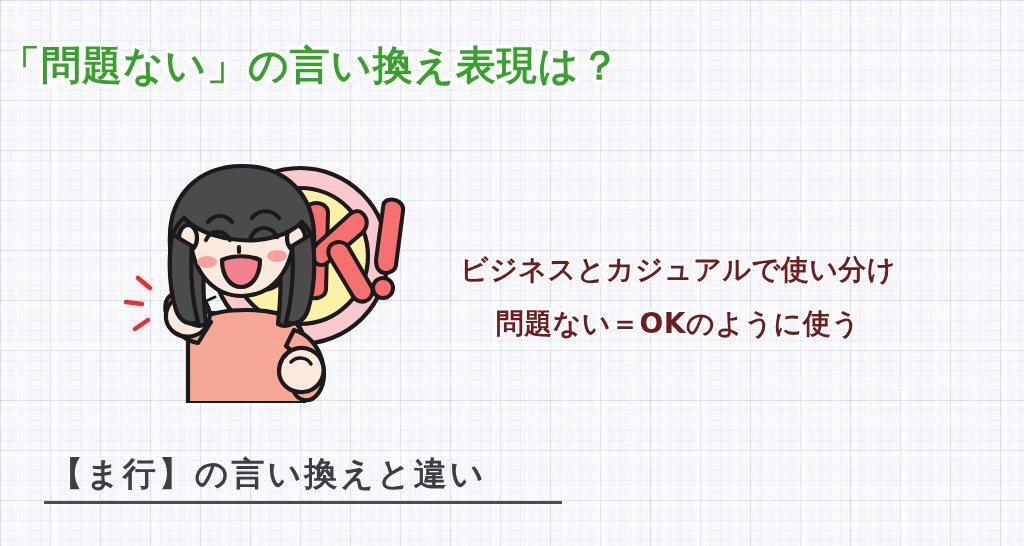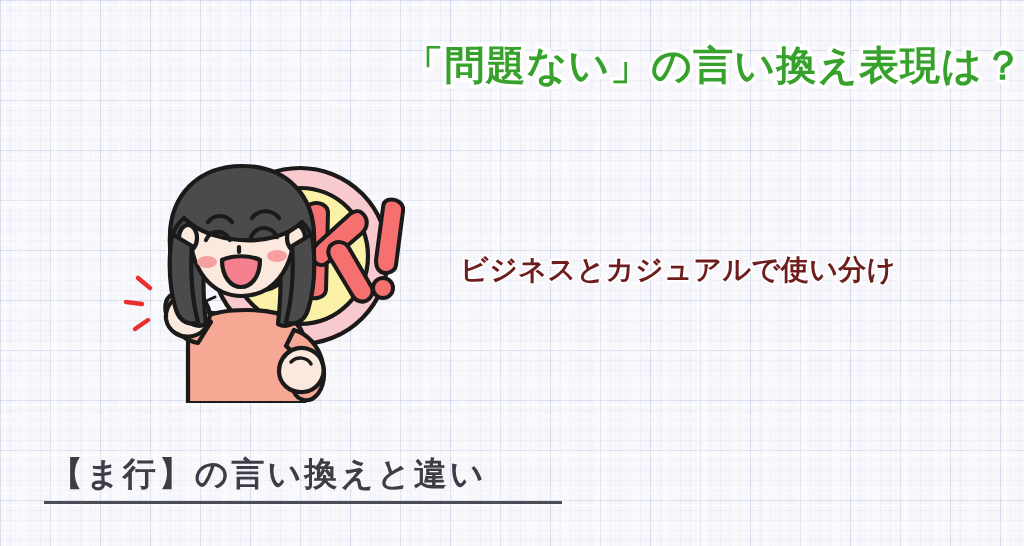--- a/index.html
+++ b/index.html
@@ -51,21 +51,21 @@
         rgba(255,255,255,0.30) 19px,
         rgba(255,255,255,0.0) 36px);
   }
 
   
   #title {
     position: absolute;
     left: 0;
     top: 38px;
     width: 1024px;
-    text-align: right;
+    text-align: left;
     font-family: "DejaVu Sans", sans-serif;
     font-weight: 700;
     font-size: 40px;
     letter-spacing: 1px;
     color: #36a22c;
     white-space: nowrap;
     -webkit-text-stroke: 7px #ffffff;
     paint-order: stroke fill;
     text-shadow:
        0 0 6px #ffffff,
@@ -293,18 +293,19 @@
         <g stroke="none" fill="#f79f9f">
           <ellipse cx="129" cy="124" rx="10" ry="6"></ellipse>
           <ellipse cx="199" cy="118" rx="10" ry="6"></ellipse>
         </g>
       </g>
     </svg>
   </div>
 
   <div id="body-lines">
     <div class="body-line">ビジネスとカジュアルで使い分け</div>
+    <div class="body-line">問題ない＝OKのように使う</div>
   </div>
 
   <div id="bottom-heading">【ま行】の言い換えと違い</div>
   <div id="bottom-rule"></div>
 
 </div>
 
 </body></html>

